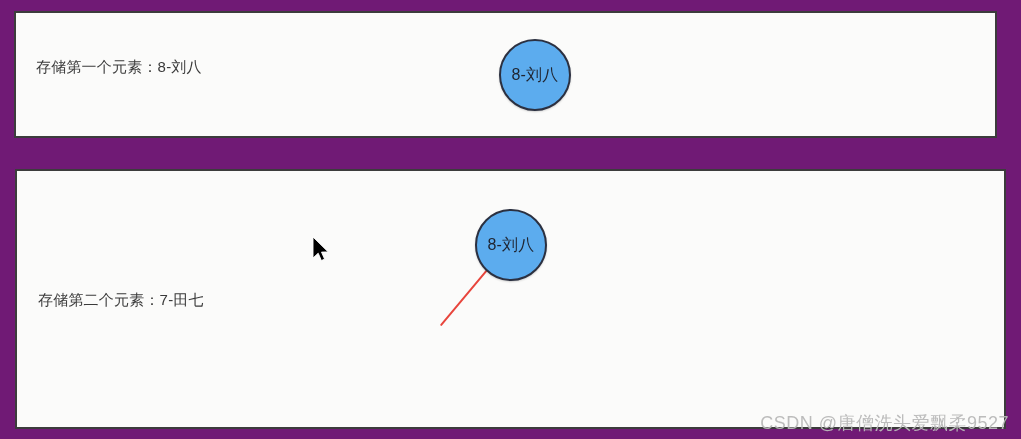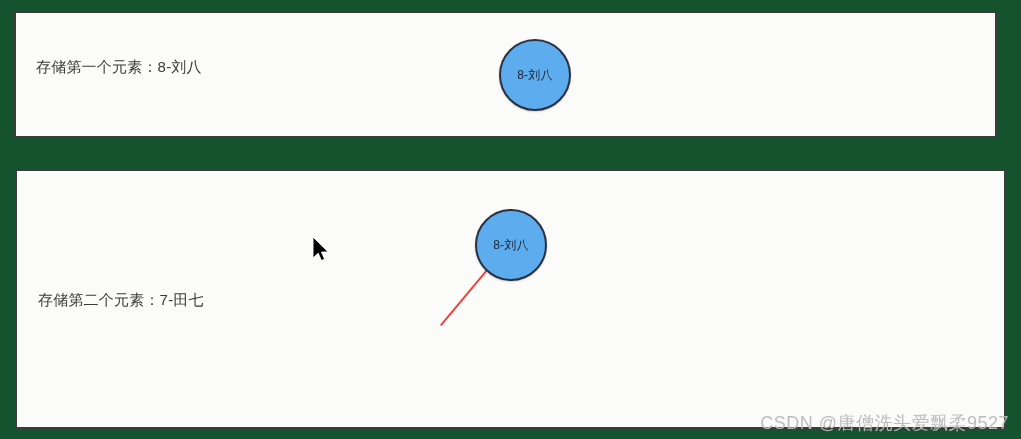--- a/index.html
+++ b/index.html
@@ -9,21 +9,21 @@
     background: #ffffff;
   }
   body {
     font-family: "Liberation Sans", "DejaVu Sans", sans-serif;
     -webkit-font-smoothing: antialiased;
   }
   #screen {
     position: relative;
     width: 1021px;
     height: 439px;
-    background: #14532d;
+    background: #701a75;
     overflow: hidden;
   }
 
   
   .panel {
     position: absolute;
     background: #fbfbfa;
     border: 2px solid #3c3c3c;
     box-sizing: border-box;
     overflow: hidden;
@@ -70,21 +70,21 @@
     width: 72px;
     height: 72px;
     border-radius: 50%;
     background: #5cacee;
     border: 2.5px solid #2b3040;
     box-sizing: border-box;
     display: flex;
     align-items: center;
     justify-content: center;
     color: #1f2430;
-    font-size: 12px;
+    font-size: 16px;
     letter-spacing: 0.2px;
     white-space: nowrap;
     font-family: "Liberation Sans", "DejaVu Sans", sans-serif;
     box-shadow: 0 1px 2px rgba(0,0,0,0.18);
   }
 
   
   #node-p1-0 { left: 483px; top: 26px; }
 
   

